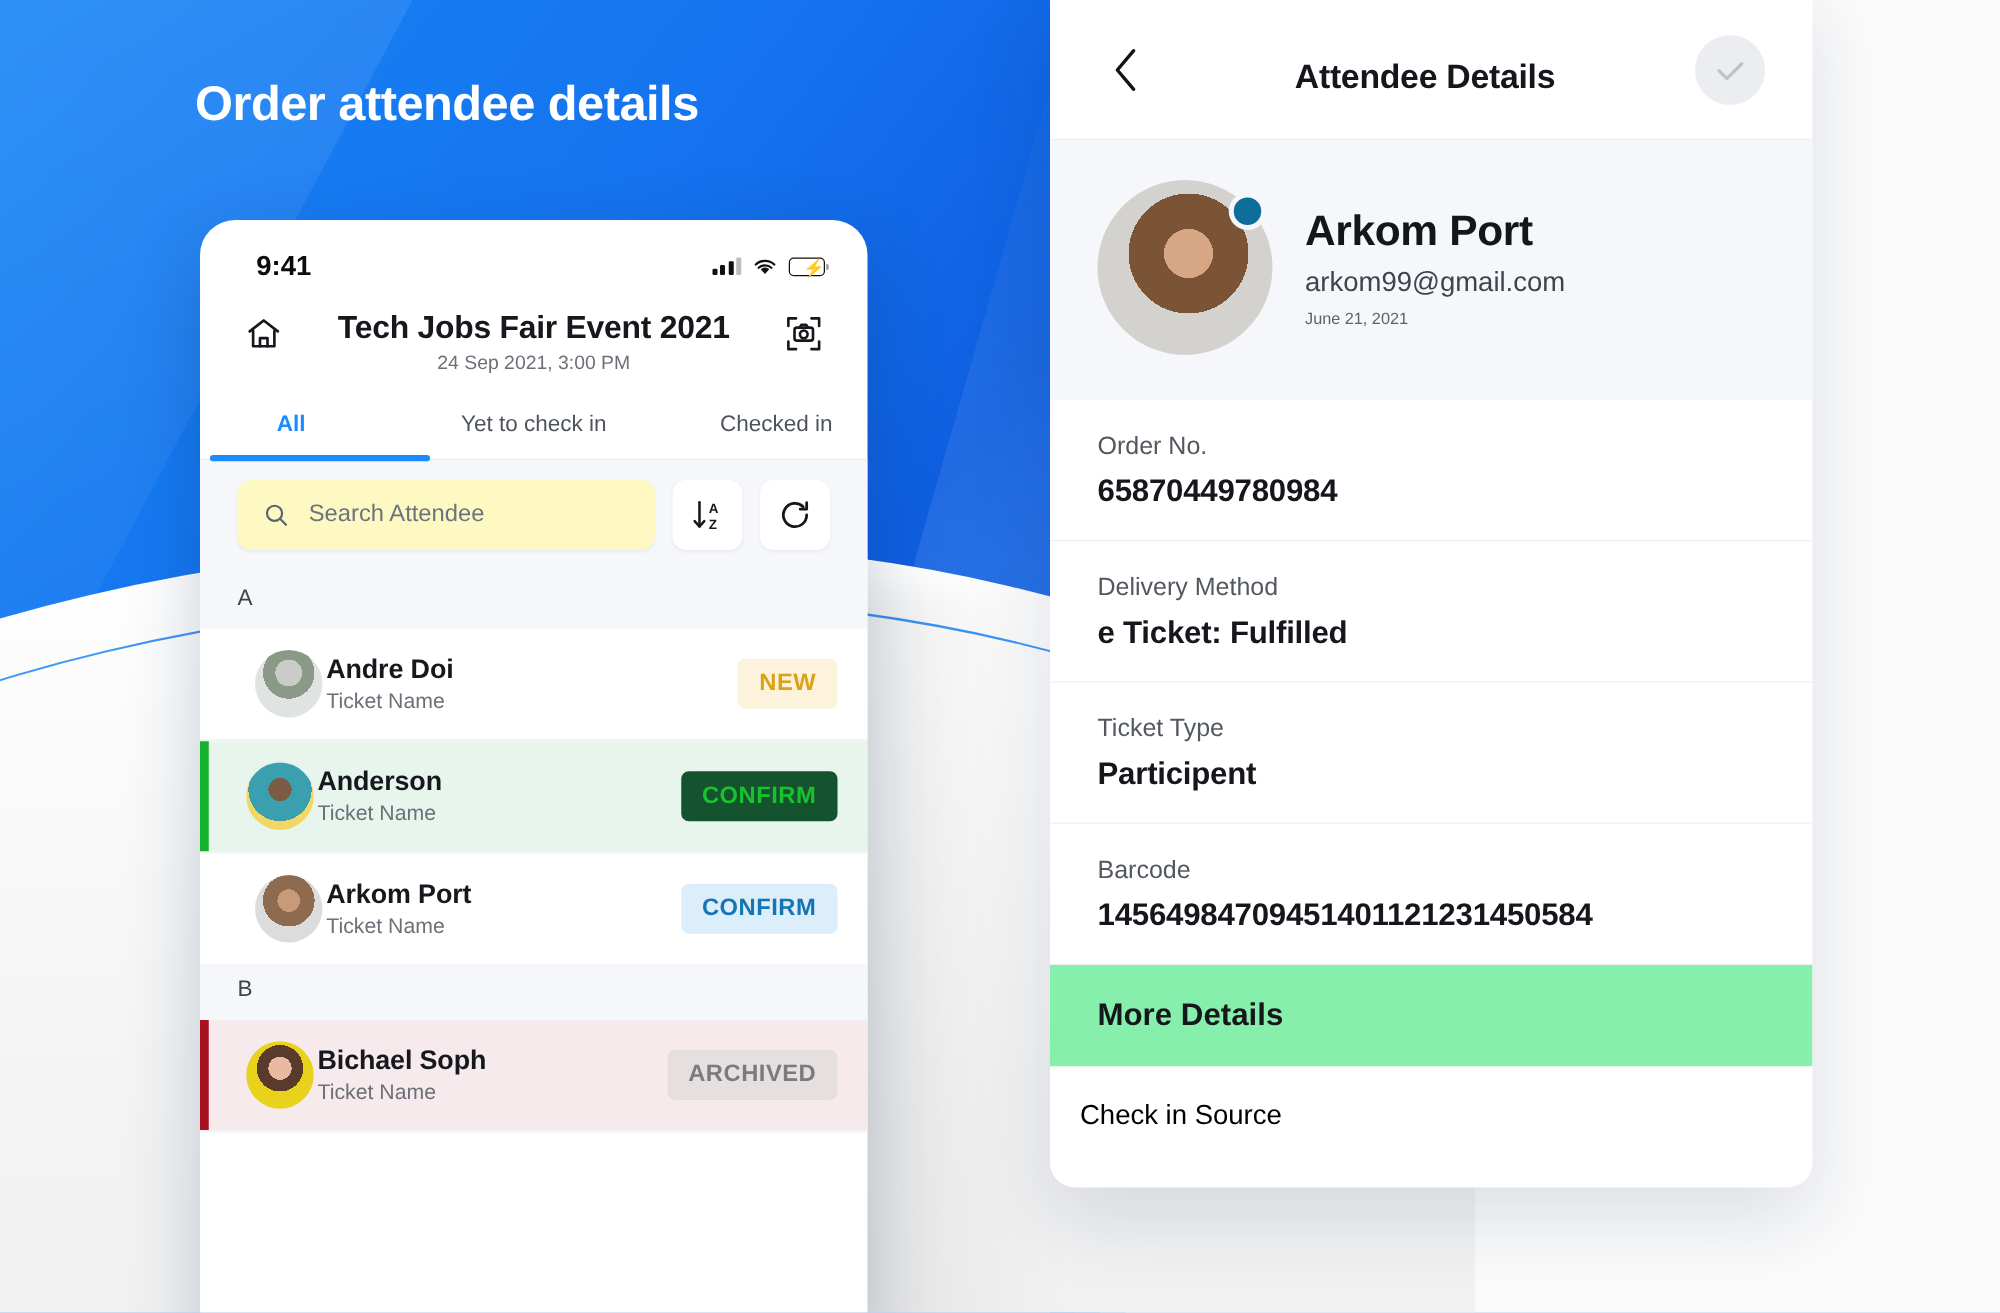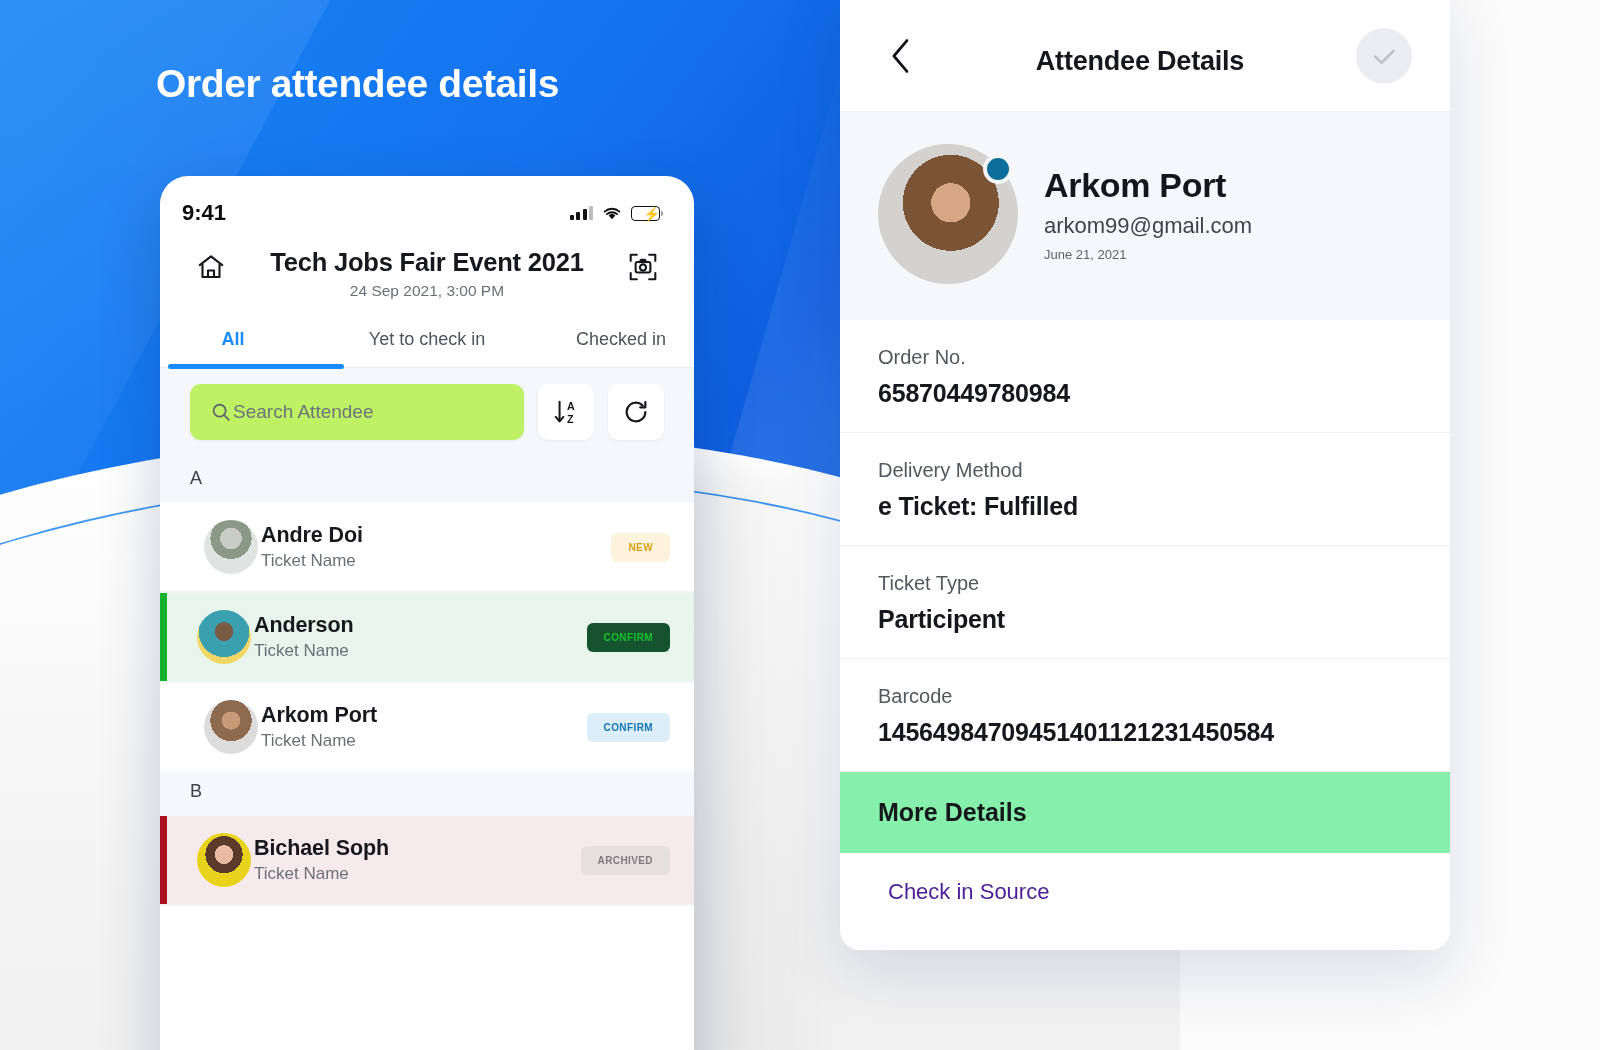--- a/index.html
+++ b/index.html
@@ -62,21 +62,21 @@
 
   
   .phone {
     position: absolute; left: 160px; top: 176px; width: 534px; height: 900px;
     background: #ffffff; border-radius: 28px 28px 0 0;
     box-shadow: 0 22px 60px rgba(6,35,80,0.22);
     overflow: hidden;
   }
   .status-bar {
     height: 62px; display: flex; align-items: center; justify-content: space-between;
-    padding: 12px 34px 0 22px;
+    padding: 12px 34px 0 45px;
   }
   .status-time { font-size: 22px; font-weight: bold; color: #0c0c0c; }
   .status-icons { display: flex; align-items: center; gap: 9px; }
   .sig { display: flex; align-items: flex-end; gap: 2.5px; height: 14px; }
   .sig i { display:block; width: 4px; background: #111; border-radius: 1px; }
   .sig i:nth-child(1){ height: 5px; }
   .sig i:nth-child(2){ height: 8px; }
   .sig i:nth-child(3){ height: 11px; }
   .sig i:nth-child(4){ height: 14px; background: #bdbdbd; }
   .batt {
@@ -95,22 +95,22 @@
   .event-sub { font-size: 15.5px; color: #6b7078; margin-top: 5px; }
   .icon-btn { width: 42px; height: 42px; display:flex; align-items:center; justify-content:center; flex:none; }
 
   .tabs { display: flex; border-bottom: 1.5px solid #ebedf0; position: relative; gap: 48px; }
   .tab { flex: 1; text-align: center; padding: 13px 0 17px 0; font-size: 18px; color: #4f545c; }
   .tab.active { color: #1a8cff; font-weight: bold; }
   .tab-underline { position:absolute; left: 8px; bottom: -2px; width: 176px; height: 5px; background:#1a8cff; border-radius: 3px; }
 
   .search-zone { background: #f5f7fa; padding: 16px 30px 18px 30px; display: flex; align-items: center; gap: 14px; }
   .search-box {
-    flex: 1; height: 56px; background: #bef264; border-radius: 11px;
-    display: flex; align-items: center; gap: 1px; padding: 0 20px;
+    flex: 1; height: 56px; background: #fef9c3; border-radius: 11px;
+    display: flex; align-items: center; gap: 15px; padding: 0 20px;
     box-shadow: 0 1px 3px rgba(16,40,80,0.06);
   }
   .search-ph { font-size: 19px; color: #6d737c; }
   .sq-btn {
     width: 56px; height: 56px; background:#fff; border-radius: 11px;
     display:flex; align-items:center; justify-content:center;
     box-shadow: 0 1px 3px rgba(16,40,80,0.06);
   }
 
   .sec-head { background:#f5f7fa; padding: 10px 30px 14px 30px; font-size: 18px; color:#3f444c; }
@@ -125,21 +125,21 @@
   .row.archived { background:#f6eaec; border-left-color:#a91020; }
   .avatar { width: 54px; height: 54px; border-radius: 50%; flex:none; overflow:hidden; position: relative; }
   .av-1 { background: radial-gradient(circle at 50% 34%, #c9ccc7 0 24%, #8a9a86 24% 46%, #dfe3e2 46% 100%); }
   .av-2 { background: radial-gradient(circle at 50% 40%, #7b5b43 0 22%, #3a9fae 22% 60%, #f2d766 60% 100%); }
   .av-3 { background: radial-gradient(circle at 50% 38%, #c99a77 0 21%, #8e6b4e 21% 48%, #dcdcdc 48% 100%); }
   .av-4 { background: radial-gradient(circle at 50% 40%, #eab9a2 0 22%, #5a3a2a 22% 44%, #e8d21c 44% 100%); }
   .row-txt { flex: 1; min-width: 0; }
   .row-name { font-size: 21.5px; font-weight: bold; color: #16181d; letter-spacing: -0.1px; }
   .row-sub { font-size: 17px; color: #6b7078; margin-top: 3px; }
   .badge {
-    font-size: 10px; font-weight: bold; letter-spacing: 0.4px;
+    font-size: 19px; font-weight: bold; letter-spacing: 0.4px;
     padding: 9px 17px; border-radius: 6px; flex: none; white-space: nowrap;
   }
   .b-new { background:#fdf3dc; color:#d8a317; }
   .b-confirm { background:#14532d; color:#18c22f; }
   .b-waiting { background:#dceefa; color:#1475b5; }
   .b-archived { background:#e5dfe0; color:#7d7a7c; }
   .row-div { height: 2px; background:#f1f3f6; }
 
   
   .detail {
@@ -168,21 +168,21 @@
   .p-email { font-size: 22px; color:#3f444c; margin-top: 8px; }
   .p-date { font-size: 13px; color:#5c626a; margin-top: 8px; }
 
   .field { padding: 26px 38px 24px 38px; border-bottom: 1.5px solid #eef0f3; }
   .field:last-of-type { border-bottom: none; }
   .f-label { font-size: 20px; color:#53585f; }
   .f-value { font-size: 25px; font-weight: bold; color:#15171c; margin-top: 10px; letter-spacing: -0.2px; }
 
   .more-bar { background:#86efac; padding: 26px 38px; }
   .more-title { font-size: 25px; font-weight: bold; color:#15171c; }
-  .checkin-row { padding: 26px 48px; font-size: 22px; color:#4c1d95; }
+  .checkin-row { padding: 26px 24px; font-size: 22px; color:#000000; }
 </style>
 </head>
 <body>
 
 <div class="stage">
 
   <div class="bg-blue"></div>
   <div class="bg-blue-facet-a"></div>
   <div class="bg-blue-facet-b"></div>
   <div class="bg-right-white"></div>

